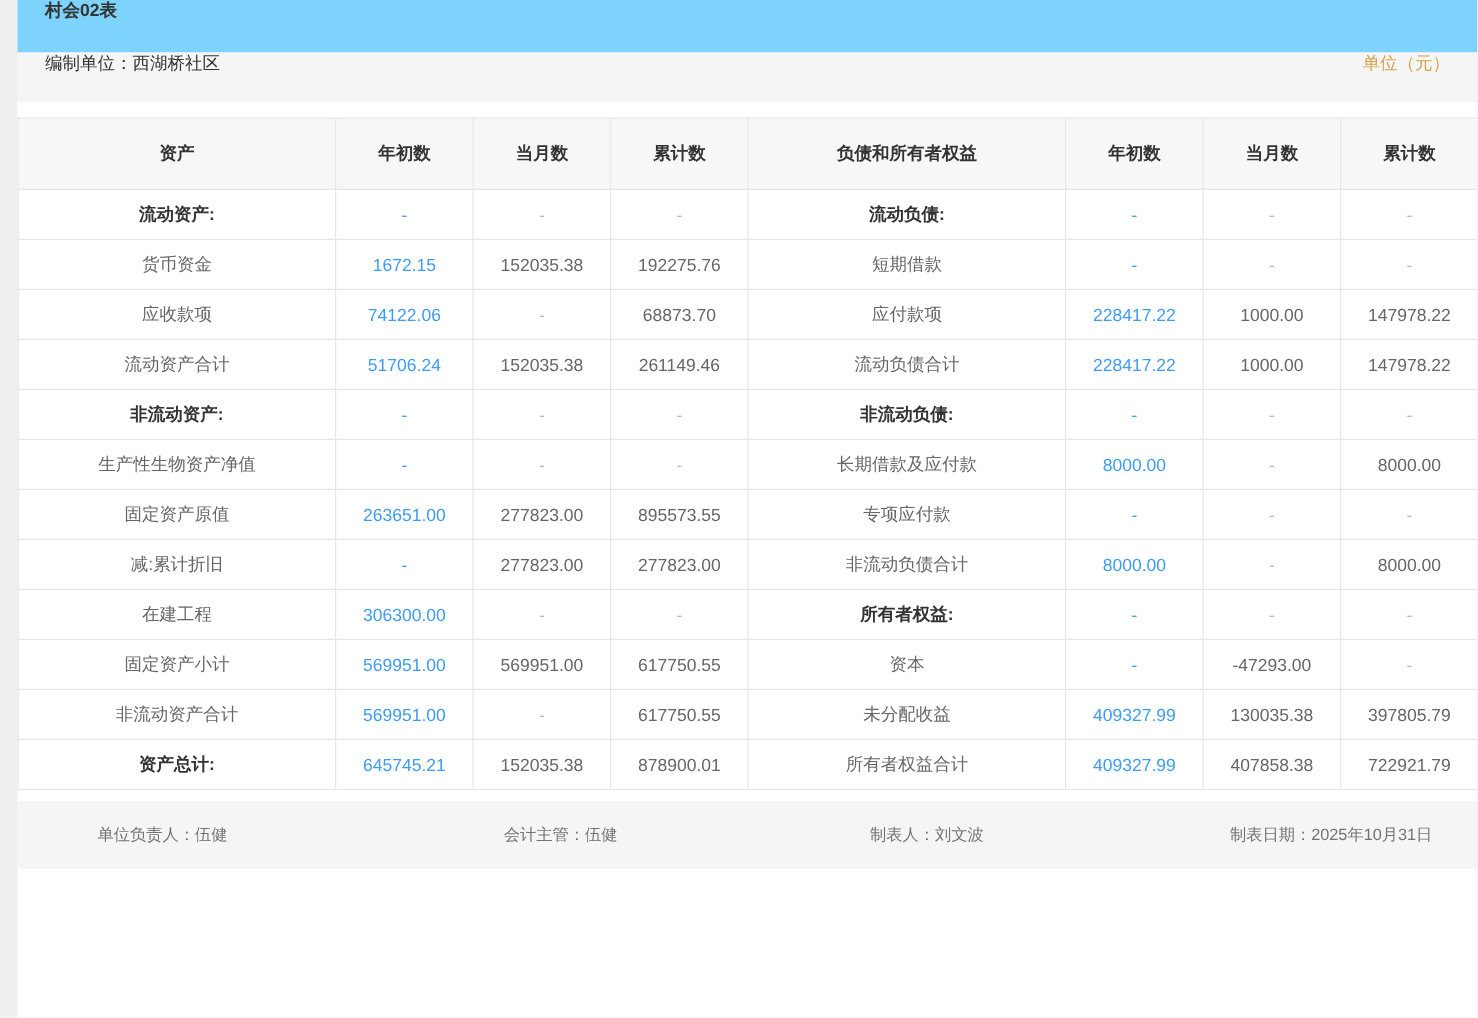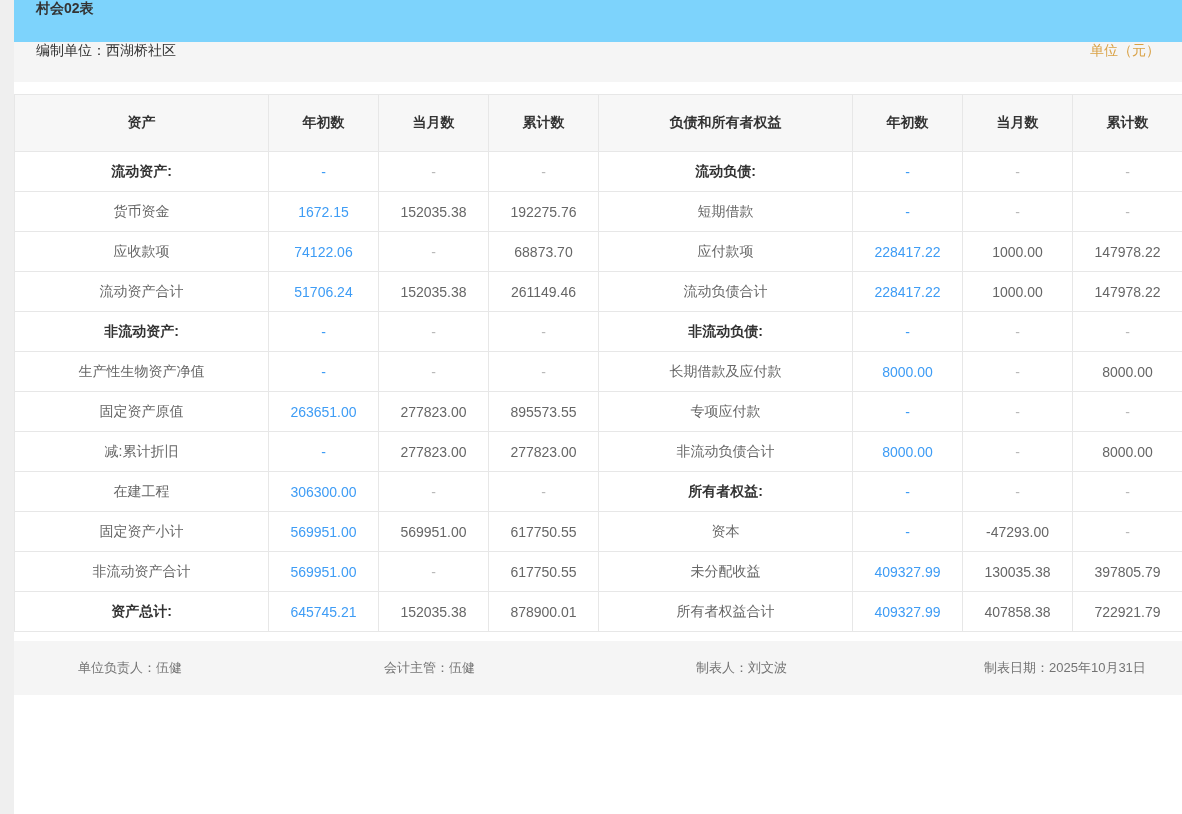--- a/index.html
+++ b/index.html
@@ -43,21 +43,21 @@
   td.lbl { color:var(--txt); }
   td.lbl.bold { font-weight:bold; color:var(--txt-dark); }
   td.val.blue { color:var(--blue); }
   td.val.dash { color:var(--dash); }
   .footer {
     position:relative; height:54px; background:#f5f5f5; margin-top:9px;
     font-size:13px; color:#737373;
   }
   .footer span { position:absolute; top:50%; transform:translateY(-50%); }
   .footer .f1 { left:64px; }
-  .footer .f2 { left:370px; }
+  .footer .f2 { left:389px; }
   .footer .f3 { left:682px; }
   .footer .f4 { left:970px; }
 </style>
 </head>
 <body>
 
 <div class="content">
 
   <div class="title-bar">
     <span>村会02表</span>

